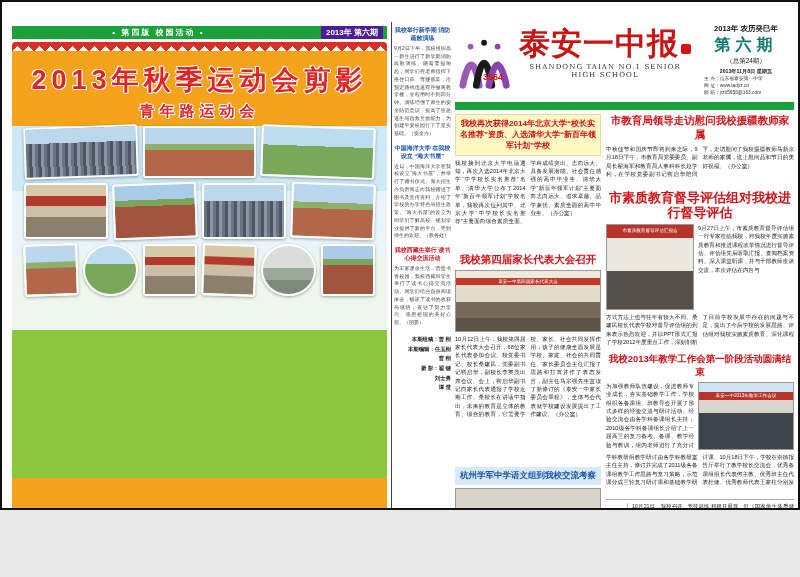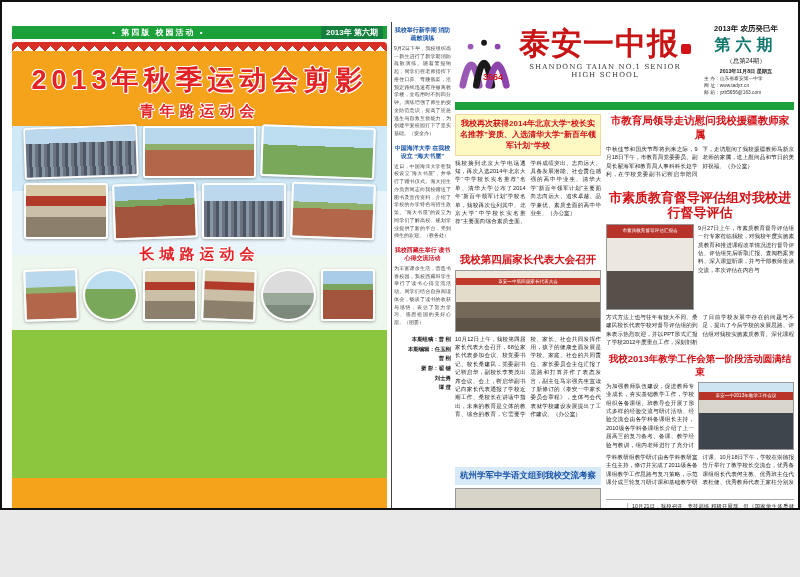--- a/index.html
+++ b/index.html
@@ -2,21 +2,21 @@
 <html><head>
 <meta charset="utf-8">
 <style>
   html,body{margin:0;padding:0;background:#e9e9e9;font-family:"Liberation Sans",sans-serif;}
   #canvas{position:relative;width:800px;height:510px;background:#fff;border:2px solid #111;box-sizing:border-box;overflow:hidden;}
 
   
   .page-left{position:absolute;left:10px;top:24px;width:375px;height:532px;}
   .lp-topbar{display:flex;align-items:center;height:13px;background:#1ba03a;color:#fff;font-size:8px;font-weight:bold;padding:0 4px;}
   .lp-topbar .c{flex:1;text-align:center;letter-spacing:2px;}
-  .lp-topbar .r{background:#15803d;padding:1px 5px;margin-left:20px;}
+  .lp-topbar .r{background:#4c1d95;padding:1px 5px;margin-left:20px;}
   .poster{position:relative;margin-top:3px;height:496px;border-radius:4px;overflow:hidden;
     background:linear-gradient(180deg,#f6a31c 0 17%,#cfe9f7 17% 30%,#e9f5fb 30% 43%,#eef7ee 43% 58%,#8cc63f 58% 88%,#f6a31c 88% 100%);}
   .bunt{position:absolute;left:0;right:0;height:9px;background-color:#fff;}
   .bunt.top{top:0;background-image:linear-gradient(135deg,#d93025 50%,transparent 50%),linear-gradient(225deg,#d93025 50%,transparent 50%);background-size:11px 9px;background-repeat:repeat-x;}
   .bunt.bottom{bottom:0;background-image:linear-gradient(45deg,#d93025 50%,transparent 50%),linear-gradient(315deg,#d93025 50%,transparent 50%);background-size:11px 9px;background-repeat:repeat-x;background-position:bottom;}
   .poster-title{margin-top:20px;text-align:center;font-size:27px;font-weight:bold;letter-spacing:5px;color:#e8262a;
     text-shadow:-2px 0 #fff,2px 0 #fff,0 -2px #fff,0 2px #fff,-1px -1px #fff,1px 1px #fff,2px 2px 0 #f9d24c;}
   .sec-label{font-weight:bold;color:#e32226;letter-spacing:5px;text-align:center;
     text-shadow:-1px 0 #fff,1px 0 #fff,0 -1px #fff,0 1px #fff,1px 1px #fff,-1px -1px #fff;}
   .poster-sub{font-size:15px;margin-top:4px;}
@@ -105,21 +105,20 @@
         <div class="ph h52 ph-field rot-r"></div>
       </div>
       <div class="prow">
         <div class="ph h56 ph-stage"></div>
         <div class="ph h56 ph-track2 rot-l"></div>
         <div class="ph h56 ph-crowd"></div>
         <div class="ph h56 ph-track rot-r"></div>
       </div>
 
 
-      <div class="sec-label" style="font-size:15px;margin-top:6px;">长城路运动会</div>
       <div class="prow">
         <div class="ph h52 ph-track rot-l"></div>
         <div class="ph h52 oval ph-field"></div>
         <div class="ph h52 ph-stage"></div>
         <div class="ph h52 ph-stage rot-r"></div>
         <div class="ph h52 oval ph-gym"></div>
         <div class="ph h52 ph-track2"></div>
       </div>
 
       <div class="bunt bottom"></div>

